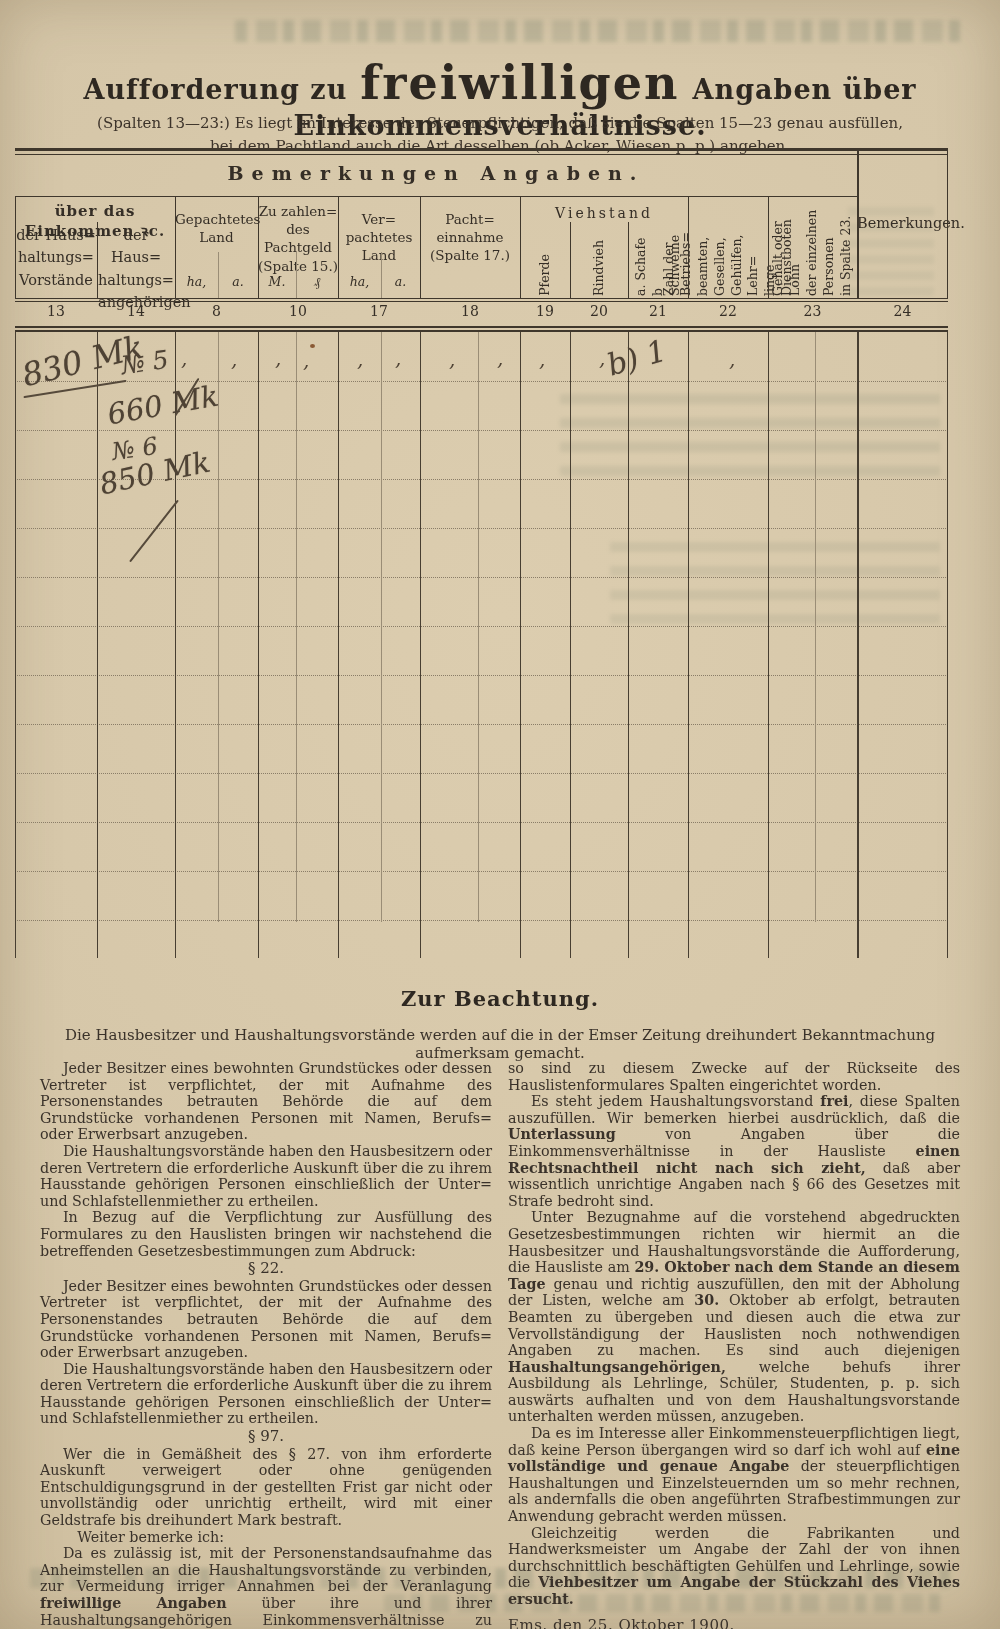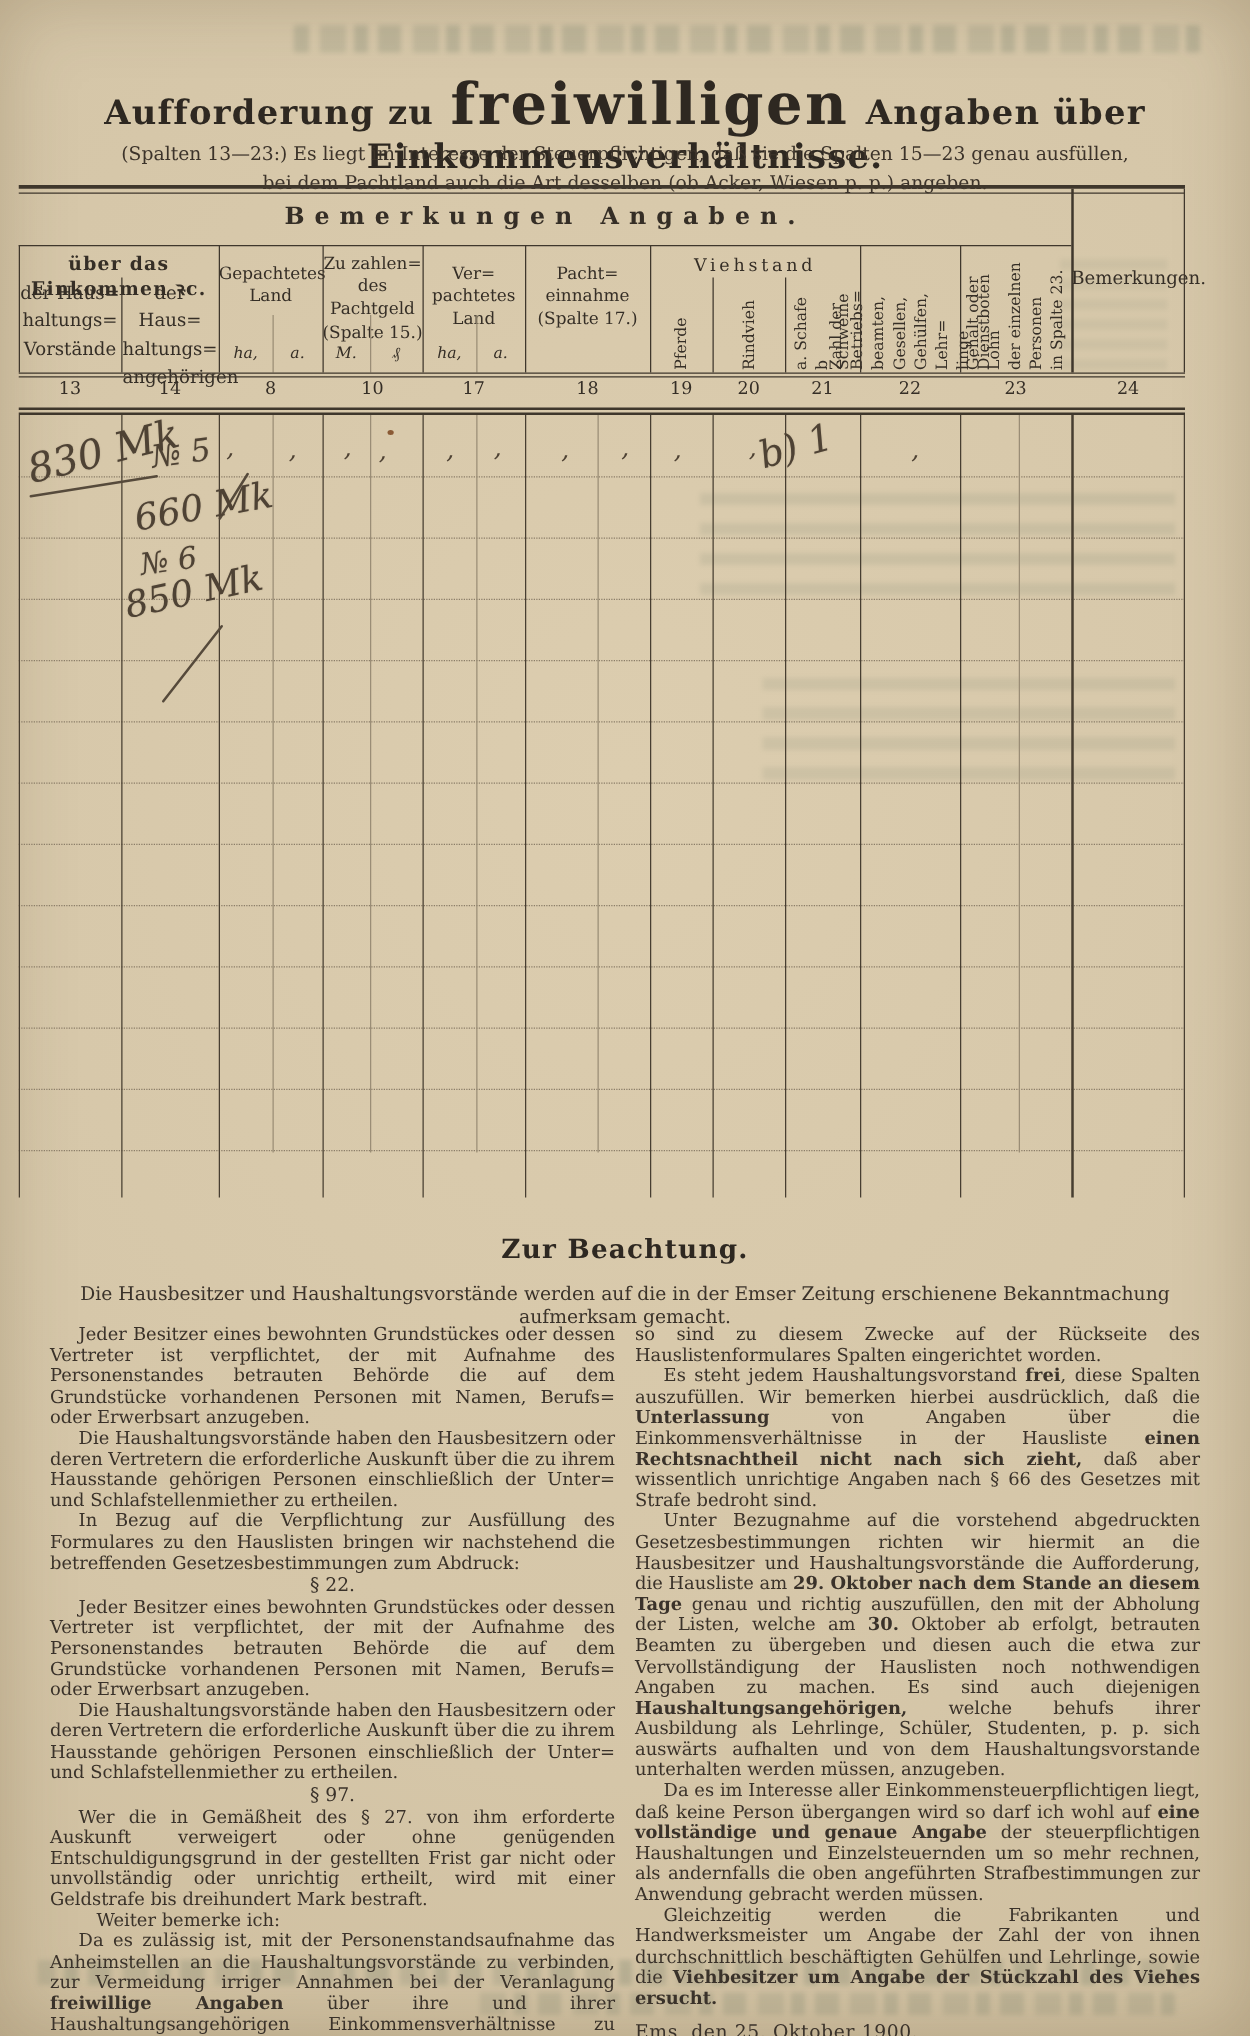--- a/index.html
+++ b/index.html
@@ -229,21 +229,21 @@
     <span class="tickmark" style="left:342px;top:199px;">,</span>
     <span class="tickmark" style="left:380px;top:198px;">,</span>
     <span class="tickmark" style="left:434px;top:199px;">,</span>
     <span class="tickmark" style="left:482px;top:198px;">,</span>
     <span class="tickmark" style="left:524px;top:199px;">,</span>
     <span class="tickmark" style="left:584px;top:198px;">,</span>
     <span class="tickmark" style="left:714px;top:199px;">,</span>
   </div>
 
   <div class="notice-heading">Zur Beachtung.</div>
-  <div class="notice-intro">Die Hausbesitzer und Haushaltungsvorstände werden auf die in der Emser Zeitung erschienene Bekanntmachung aufmerksam gemacht.</div>
+  <div class="notice-intro">Die Hausbesitzer und Haushaltungsvorstände werden auf die in der Emser Zeitung dreihundert Bekanntmachung aufmerksam gemacht.</div>
 
   <div class="col-left">
     <p class="para"><span>Jeder Besitzer eines bewohnten Grundstückes oder dessen Vertreter ist verpflichtet, der mit Aufnahme des Personenstandes betrauten Behörde die auf dem Grundstücke vorhandenen Personen mit Namen, Berufs= oder Erwerbsart anzugeben.</span></p>
     <p class="para"><span>Die Haushaltungsvorstände haben den Hausbesitzern oder deren Vertretern die erforderliche Auskunft über die zu ihrem Hausstande gehörigen Personen einschließlich der Unter= und Schlafstellenmiether zu ertheilen.</span></p>
     <p class="para"><span>In Bezug auf die Verpflichtung zur Ausfüllung des Formulares zu den Hauslisten bringen wir nachstehend die betreffenden Gesetzesbestimmungen zum Abdruck:</span></p>
     <p class="para center"><span>§ 22.</span></p>
     <p class="para"><span>Jeder Besitzer eines bewohnten Grundstückes oder dessen Vertreter ist verpflichtet, der mit der Aufnahme des Personenstandes betrauten Behörde die auf dem Grundstücke vorhandenen Personen mit Namen, Berufs= oder Erwerbsart anzugeben.</span></p>
     <p class="para"><span>Die Haushaltungsvorstände haben den Hausbesitzern oder deren Vertretern die erforderliche Auskunft über die zu ihrem Hausstande gehörigen Personen einschließlich der Unter= und Schlafstellenmiether zu ertheilen.</span></p>
     <p class="para center"><span>§ 97.</span></p>
     <p class="para"><span>Wer die in Gemäßheit des § 27. von ihm erforderte Auskunft verweigert oder ohne genügenden Entschuldigungsgrund in der gestellten Frist gar nicht oder unvollständig oder unrichtig ertheilt, wird mit einer Geldstrafe bis dreihundert Mark bestraft.</span></p>

